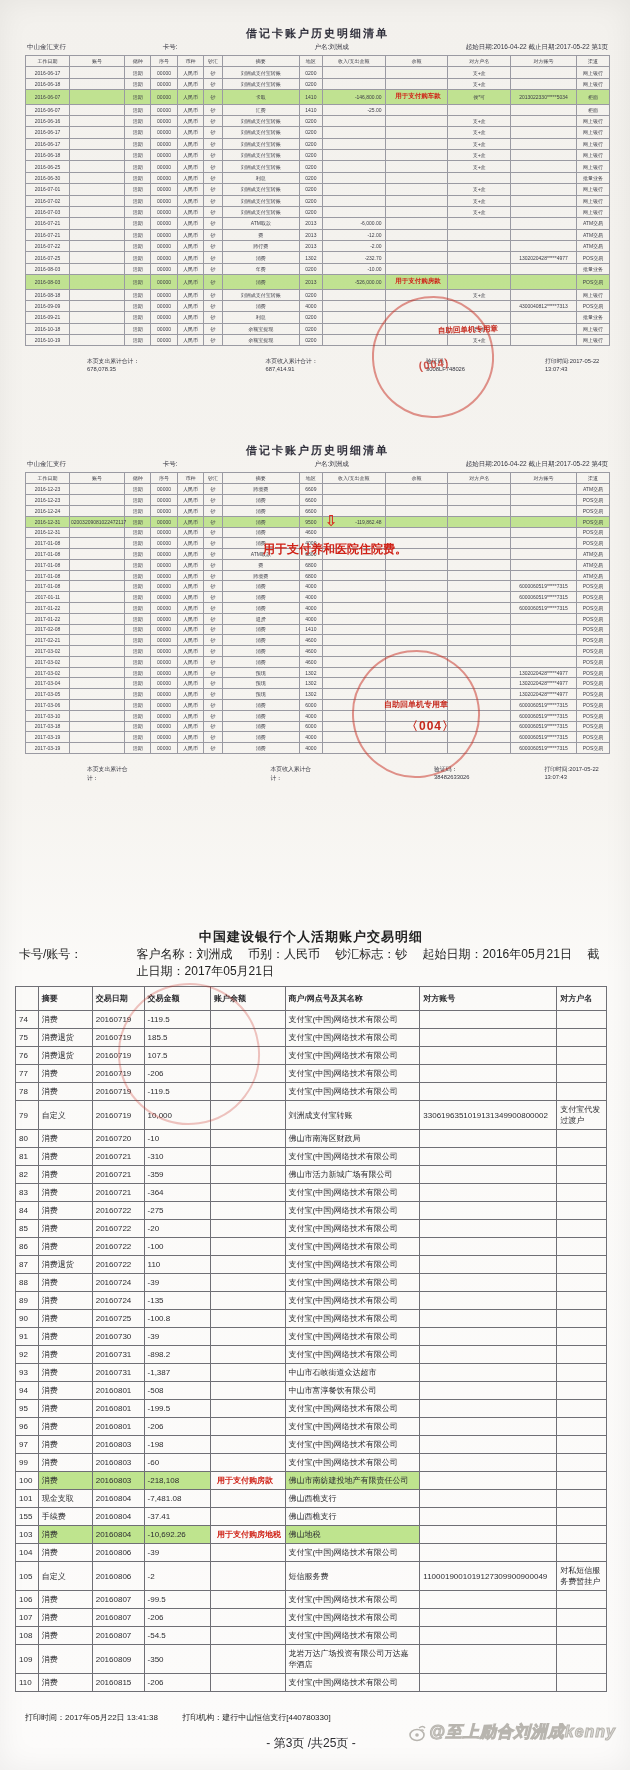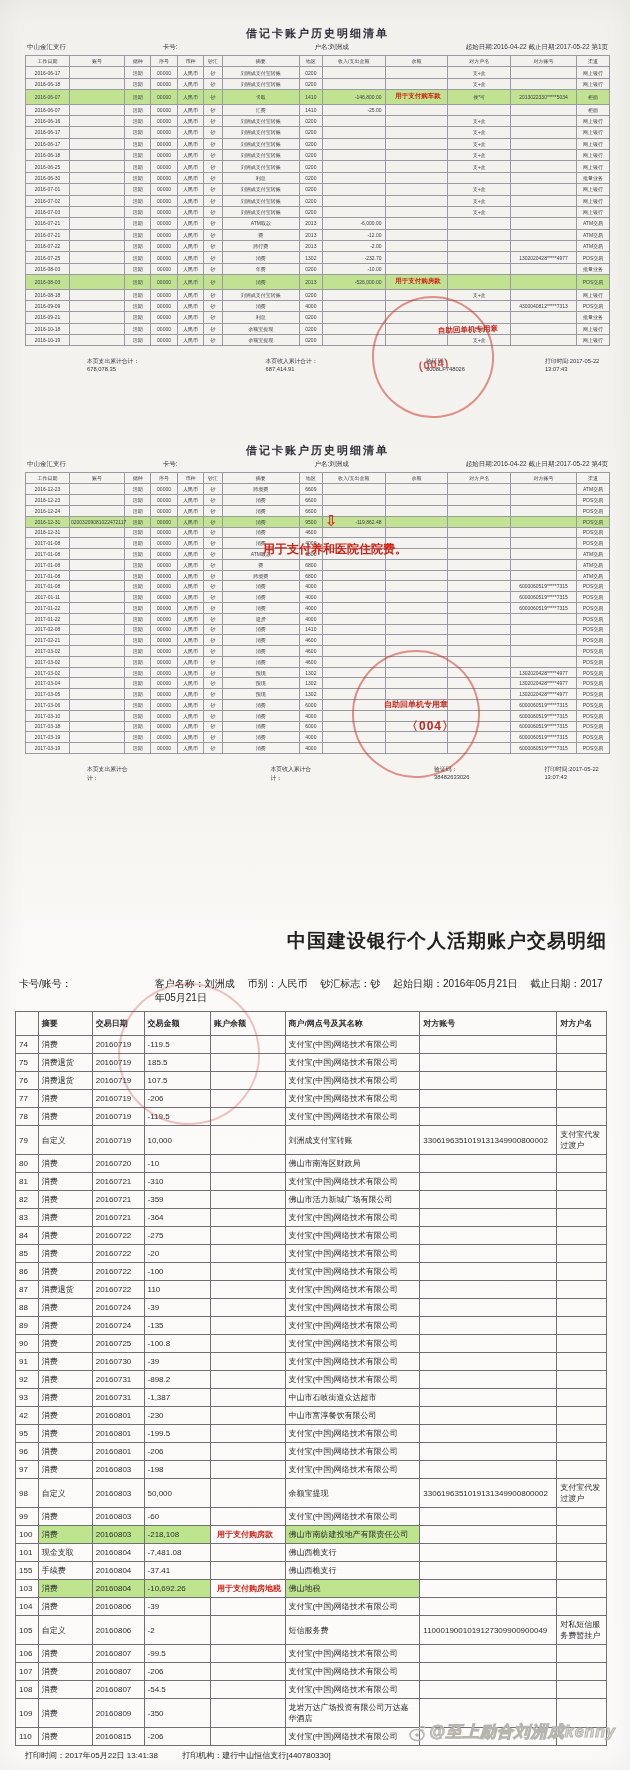--- a/index.html
+++ b/index.html
@@ -17,29 +17,29 @@
   .note{color:#d02318;font-weight:bold;font-size:6.5px;margin-left:3px;}
   .s-foot{display:flex;font-size:5.8px;margin-top:11px;color:#34343f;}
   .s-foot span{display:inline-block;}
   .stamp{position:absolute;border:2.5px solid rgba(199,44,32,.5);border-radius:50%;transform:rotate(-8deg);}
   .stamp-inner{position:absolute;width:100%;text-align:center;color:rgba(199,44,32,.8);font-weight:bold;}
   .red-line{position:absolute;color:#c5281c;font-weight:bold;white-space:nowrap;}
   .annot2-arrow{position:absolute;color:#d92b1f;font-size:15px;font-weight:bold;line-height:1;}
   .annot2-text{position:absolute;color:#d02318;font-weight:bold;font-size:12px;white-space:nowrap;margin-top:10px;}
   
   .ccb{position:absolute;left:15px;width:592px;color:#2f2f33;}
-  .c-title{text-align:right;font-size:19px;font-weight:bold;color:#222;letter-spacing:1px;}
-  .c-meta{display:flex;font-size:10px;margin:23px 0 6px 4px;color:#222;}
+  .c-title{text-align:center;font-size:13px;font-weight:bold;color:#222;letter-spacing:1px;}
+  .c-meta{display:flex;font-size:12px;margin:0 0 6px 4px;color:#222;}
   .c-meta .lab{width:150px;}
   .ccbt th,.ccbt td{border:0.6px solid #6f6f75;font-size:8px;padding:3px 3px;text-align:left;vertical-align:middle;color:#2c2c30;word-wrap:break-word;}
   .ccbt th{font-weight:bold;padding:6px 3px;}
   .ccbt td:nth-child(4){padding-right:10px;}
   .ccbt tr.hl td:nth-child(2),.ccbt tr.hl td:nth-child(3),.ccbt tr.hl td:nth-child(4),.ccbt tr.hl td:nth-child(6){background:rgba(150,214,70,.6);}
   .ccbt .note{font-size:8px;}
-  .c-foot{font-size:8px;margin:4px 0 0 10px;color:#222;}
+  .c-foot{font-size:8px;margin:20px 0 0 10px;color:#222;}
   .c-foot span{margin-right:22px;}
   .pagenum{text-align:center;font-size:12px;color:#2c2c30;margin-top:12px;}
   .watermark{position:absolute;right:14px;top:1722px;display:flex;align-items:center;gap:2px;font-size:16px;font-weight:bold;font-style:italic;color:rgba(182,179,173,.45);-webkit-text-stroke:1px #b8b5af;letter-spacing:1px;}
 </style>
 </head>
 <body>
 
 <div class="page">
 
   <div class="sec" style="top:26px;">
@@ -1116,24 +1116,24 @@
             <td>93</td>
             <td>消费</td>
             <td>20160731</td>
             <td>-1,387</td>
             <td></td>
             <td>中山市石岐街道众达超市</td>
             <td></td>
             <td></td>
           </tr>
           <tr>
-            <td>42</td>
+            <td>94</td>
             <td>消费</td>
             <td>20160801</td>
-            <td>-230</td>
+            <td>-508</td>
             <td></td>
             <td>中山市富淳餐饮有限公司</td>
             <td></td>
             <td></td>
           </tr>
           <tr>
             <td>95</td>
             <td>消费</td>
             <td>20160801</td>
             <td>-199.5</td>
@@ -1154,30 +1154,20 @@
           </tr>
           <tr>
             <td>97</td>
             <td>消费</td>
             <td>20160803</td>
             <td>-198</td>
             <td></td>
             <td>支付宝(中国)网络技术有限公司</td>
             <td></td>
             <td></td>
-          </tr>
-          <tr>
-            <td>98</td>
-            <td>自定义</td>
-            <td>20160803</td>
-            <td>50,000</td>
-            <td></td>
-            <td>余额宝提现</td>
-            <td>3306196351019131349900800002</td>
-            <td>支付宝代发过渡户</td>
           </tr>
           <tr>
             <td>99</td>
             <td>消费</td>
             <td>20160803</td>
             <td>-60</td>
             <td></td>
             <td>支付宝(中国)网络技术有限公司</td>
             <td></td>
             <td></td>

